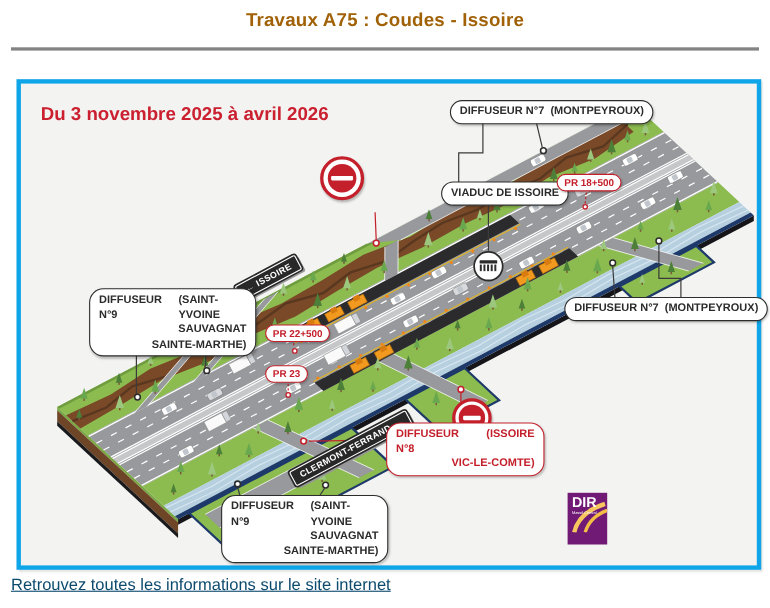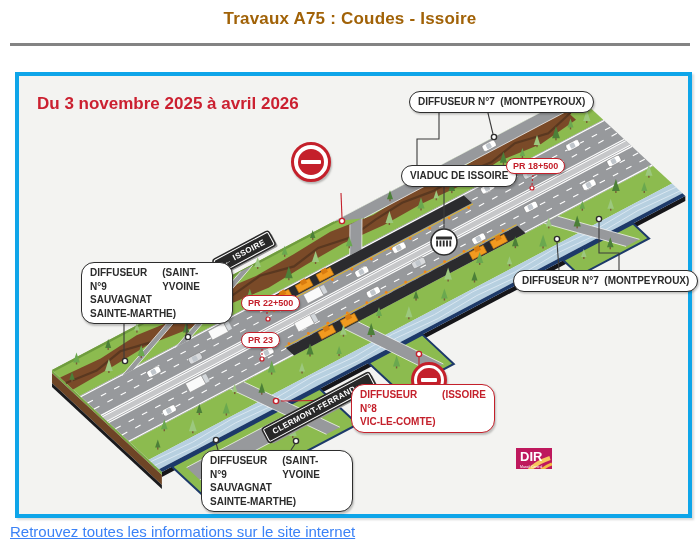--- a/index.html
+++ b/index.html
@@ -11,45 +11,45 @@
   .panel{position:absolute;left:15px;top:72px;width:669px;height:438px;
       background:#f3f3f1;border:4px solid #0ea5e9;box-shadow:2px 2px 2px rgba(0,0,0,.15);}
   .panel svg.scene{position:absolute;left:0;top:0;}
   .date-range{position:absolute;left:18px;top:18px;font-size:17px;font-weight:700;color:#cb2030;}
   .lbl{position:absolute;background:#fff;border:1.6px solid #2d2d2d;border-radius:11px;
       padding:3px 8px;font-size:10px;font-weight:700;color:#2b2b2b;white-space:nowrap;
       box-shadow:1px 1.5px 2px rgba(0,0,0,.22);line-height:1.35;}
   .lbl.red{border-color:#c4202b;color:#c4202b;}
   .lbl.multi{white-space:normal;border-radius:13px;}
   .lbl.multi .l1{display:flex;justify-content:space-between;gap:8px;}
-  .lbl.multi .l2,.lbl.multi .l3{}
+  .lbl.multi .l2,.lbl.multi .l3{text-align:right;}
   .pr{position:absolute;background:#fff;border:1.6px solid #c4202b;border-radius:10px;
       padding:2px 6px;font-size:9px;font-weight:700;color:#c4202b;white-space:nowrap;
       box-shadow:1px 1.5px 2px rgba(0,0,0,.22);text-align:right;}
   .noentry{position:absolute;border-radius:50%;background:#fff;border:3px solid #c4202b;
       box-shadow:1px 2px 2px rgba(0,0,0,.25);}
   .noentry .inner{position:absolute;left:11%;top:11%;width:78%;height:78%;
       border-radius:50%;background:#c4202b;}
   .noentry .inner::after{content:'';position:absolute;left:14%;top:41%;width:72%;height:18%;
       background:#fff;border-radius:1px;}
   .roadsign{position:absolute;background:#282828;color:#fff;font-size:8px;font-weight:700;
       padding:2px 7px;border:1px solid #fff;box-shadow:0 0 0 1.5px #282828,2px 3px 0 #979797;
       transform:rotate(-28deg);white-space:nowrap;letter-spacing:.4px;border-radius:2px;}
-  .dir-logo{position:absolute;left:497px;top:372px;width:36px;height:21px;background:#be185d;
+  .dir-logo{position:absolute;left:497px;top:372px;width:36px;height:47px;background:#701a75;
       overflow:hidden;}
   .dir-logo .t{position:absolute;left:4px;top:1px;color:#fff;font-weight:700;font-size:13px;}
   .dir-logo .st{position:absolute;left:4px;top:17px;color:#fff;font-size:7px;
       transform:scale(.5);transform-origin:0 0;white-space:nowrap;}
   .a75-logo{position:absolute;left:546px;top:345px;width:100px;height:66px;}
   .a75-logo .hw{position:absolute;left:0;top:26px;font-size:25px;font-weight:700;
       font-style:italic;color:#164a8c;letter-spacing:-1px;}
   .a75-logo .sub{position:absolute;left:50px;top:34px;line-height:1.2;}
   .a75-logo .sub .s1{font-size:7px;font-weight:700;color:#164a8c;}
   .a75-logo .sub .s2{font-size:7px;font-weight:700;color:#5aa02e;}
-  .footer-link{position:absolute;left:10px;top:523px;font-size:15px;color:#3b82f6;
+  .footer-link{position:absolute;left:10px;top:523px;font-size:15px;color:#0c4a6e;
       text-decoration:underline;}
 </style>
 </head>
 <body>
 
 <div class="page-title">Travaux A75 : Coudes - Issoire</div>
 <div class="divider"></div>
 
 <div class="panel">
 

